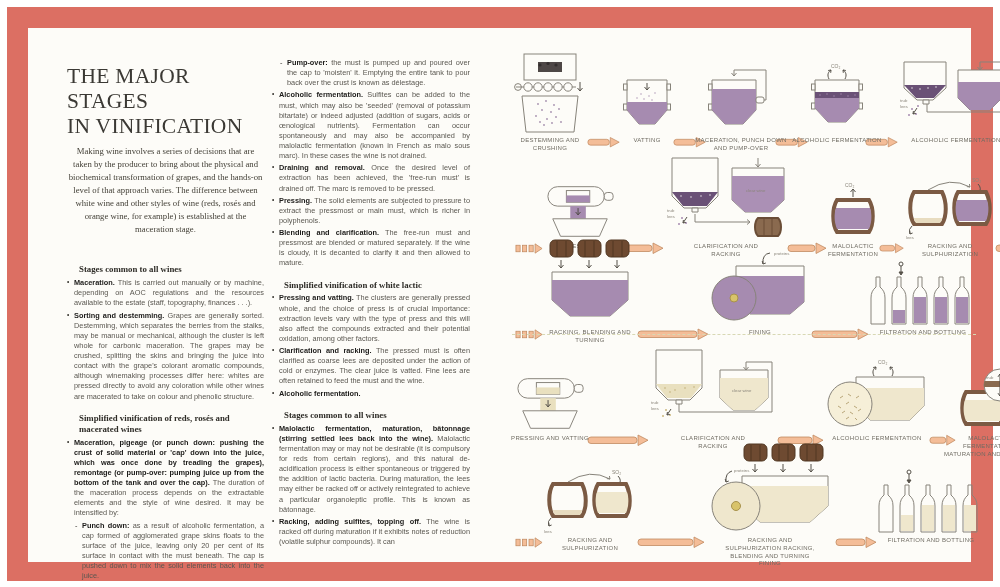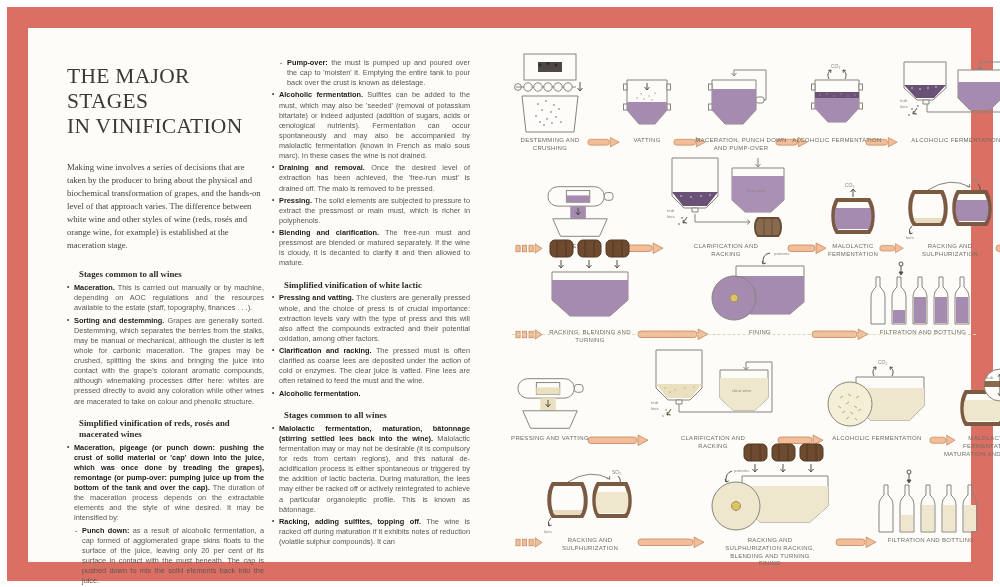--- a/index.html
+++ b/index.html
@@ -4,22 +4,22 @@
 <style>
   html,body{margin:0;padding:0;}
   body{width:1000px;height:587px;position:relative;background:#ffffff;font-family:"Liberation Sans",sans-serif;overflow:hidden;}
   .frame{position:absolute;left:7px;top:7px;right:7px;bottom:6px;background:#dc6f63;}
   .sheet{position:absolute;left:21px;top:21px;right:22px;bottom:19px;background:#fdfcf8;}
 
   
   .col{position:absolute;}
   .col1{left:39px;top:36px;width:197px;}
   .col2{left:244px;top:30px;width:198px;}
-  .title{font-family:"Liberation Serif",serif;font-size:21.5px;line-height:1.16;letter-spacing:.3px;color:#3b3934;margin-bottom:22px;}
-  .intro{font-family:"Liberation Serif",serif;font-size:8.7px;line-height:1.5;color:#454239;margin-bottom:17px;text-align:left;}
+  .title{font-family:"Liberation Serif",serif;font-size:21.5px;line-height:1.16;letter-spacing:.3px;color:#3b3934;margin-bottom:6px;}
+  .intro{font-family:"Liberation Serif",serif;font-size:8.7px;line-height:1.5;color:#454239;margin-bottom:28px;text-align:center;}
   .shead{font-family:"Liberation Serif",serif;font-weight:bold;font-size:8.8px;line-height:1.25;color:#2e2c27;margin:11px 0 3px 12px;}
   .bul{position:relative;padding-left:7px;font-size:7.35px;line-height:1.38;color:#5a5750;text-align:justify;margin-bottom:2px;}
   .bul::before{content:"•";position:absolute;left:0;top:0;color:#33312c;font-size:6.5px;}
   .sub{margin-left:8px;}
   .sub::before{content:"-";font-size:7.3px;}
   .bul b{color:#1c1b19;}
 
   
   .diagram{position:absolute;left:484px;top:10px;width:466px;height:535px;}
   .flowrow{position:absolute;left:2px;right:0;display:flex;align-items:flex-end;}
@@ -54,21 +54,21 @@
     <div class="bul"><b>Sorting and destemming.</b><span> Grapes are generally sorted. Destemming, which separates the berries from the stalks, may be manual or mechanical, although the cluster is left whole for carbonic maceration. The grapes may be crushed, splitting the skins and bringing the juice into contact with the grape's colorant aromatic compounds, although winemaking processes differ here: whites are pressed directly to avoid any coloration while other wines are macerated to take on colour and phenolic structure.</span></div>
 
     <div class="shead">Simplified vinification of reds, rosés and macerated wines</div>
     <div class="bul"><b>Maceration, pigeage (or punch down: pushing the crust of solid material or 'cap' down into the juice, which was once done by treading the grapes), remontage (or pump-over: pumping juice up from the bottom of the tank and over the cap).</b><span> The duration of the maceration process depends on the extractable elements and the style of wine desired. It may be intensified by:</span></div>
     <div class="bul sub"><b>Punch down:</b><span> as a result of alcoholic fermentation, a cap formed of agglomerated grape skins floats to the surface of the juice, leaving only 20 per cent of its surface in contact with the must beneath. The cap is pushed down to mix the solid elements back into the juice.</span></div>
   </div>
 
   <div class="col col2">
     <div class="bul sub"><b>Pump-over:</b><span> the must is pumped up and poured over the cap to 'moisten' it. Emptying the entire tank to pour back over the crust is known as délestage.</span></div>
     <div class="bul"><b>Alcoholic fermentation.</b><span> Sulfites can be added to the must, which may also be 'seeded' (removal of potassium bitartate) or indeed adjusted (addition of sugars, acids or œnological nutrients). Fermentation can occur spontaneously and may also be accompanied by malolactic fermentation (known in French as malo sous marc). In these cases the wine is not drained.</span></div>
-    <div class="bul"><b>Draining and removal.</b><span> Once the desired level of extraction has been achieved, the 'free-run must' is drained off. The malo is removed to be pressed.</span></div>
+    <div class="bul"><b>Draining and removal.</b><span> Once the desired level of extraction has been achieved, the 'free-run must' is drained off. The marc is removed to be pressed.</span></div>
     <div class="bul"><b>Pressing.</b><span> The solid elements are subjected to pressure to extract the pressmost or main must, which is richer in polyphenols.</span></div>
     <div class="bul"><b>Blending and clarification.</b><span> The free-run must and pressmost are blended or matured separately. If the wine is cloudy, it is decanted to clarify it and then allowed to mature.</span></div>
 
     <div class="shead">Simplified vinification of white lactic</div>
     <div class="bul"><b>Pressing and vatting.</b><span> The clusters are generally pressed whole, and the choice of press is of crucial importance: extraction levels vary with the type of press and this will also affect the compounds extracted and their potential oxidation, among other factors.</span></div>
     <div class="bul"><b>Clarification and racking.</b><span> The pressed must is often clarified as coarse lees are deposited under the action of cold or enzymes. The clear juice is vatted. Fine lees are often retained to feed the must and the wine.</span></div>
     <div class="bul"><b>Alcoholic fermentation.</b><span></span></div>
 
     <div class="shead">Stages common to all wines</div>
     <div class="bul"><b>Malolactic fermentation, maturation, bâtonnage (stirring settled lees back into the wine).</b><span> Malolactic fermentation may or may not be desirable (it is compulsory for reds from certain regions), and this natural de-acidification process is either spontaneous or triggered by the addition of lactic bacteria. During maturation, the lees may either be racked off or actively reintegrated to achieve a particular organoleptic profile. This is known as bâtonnage.</span></div>

